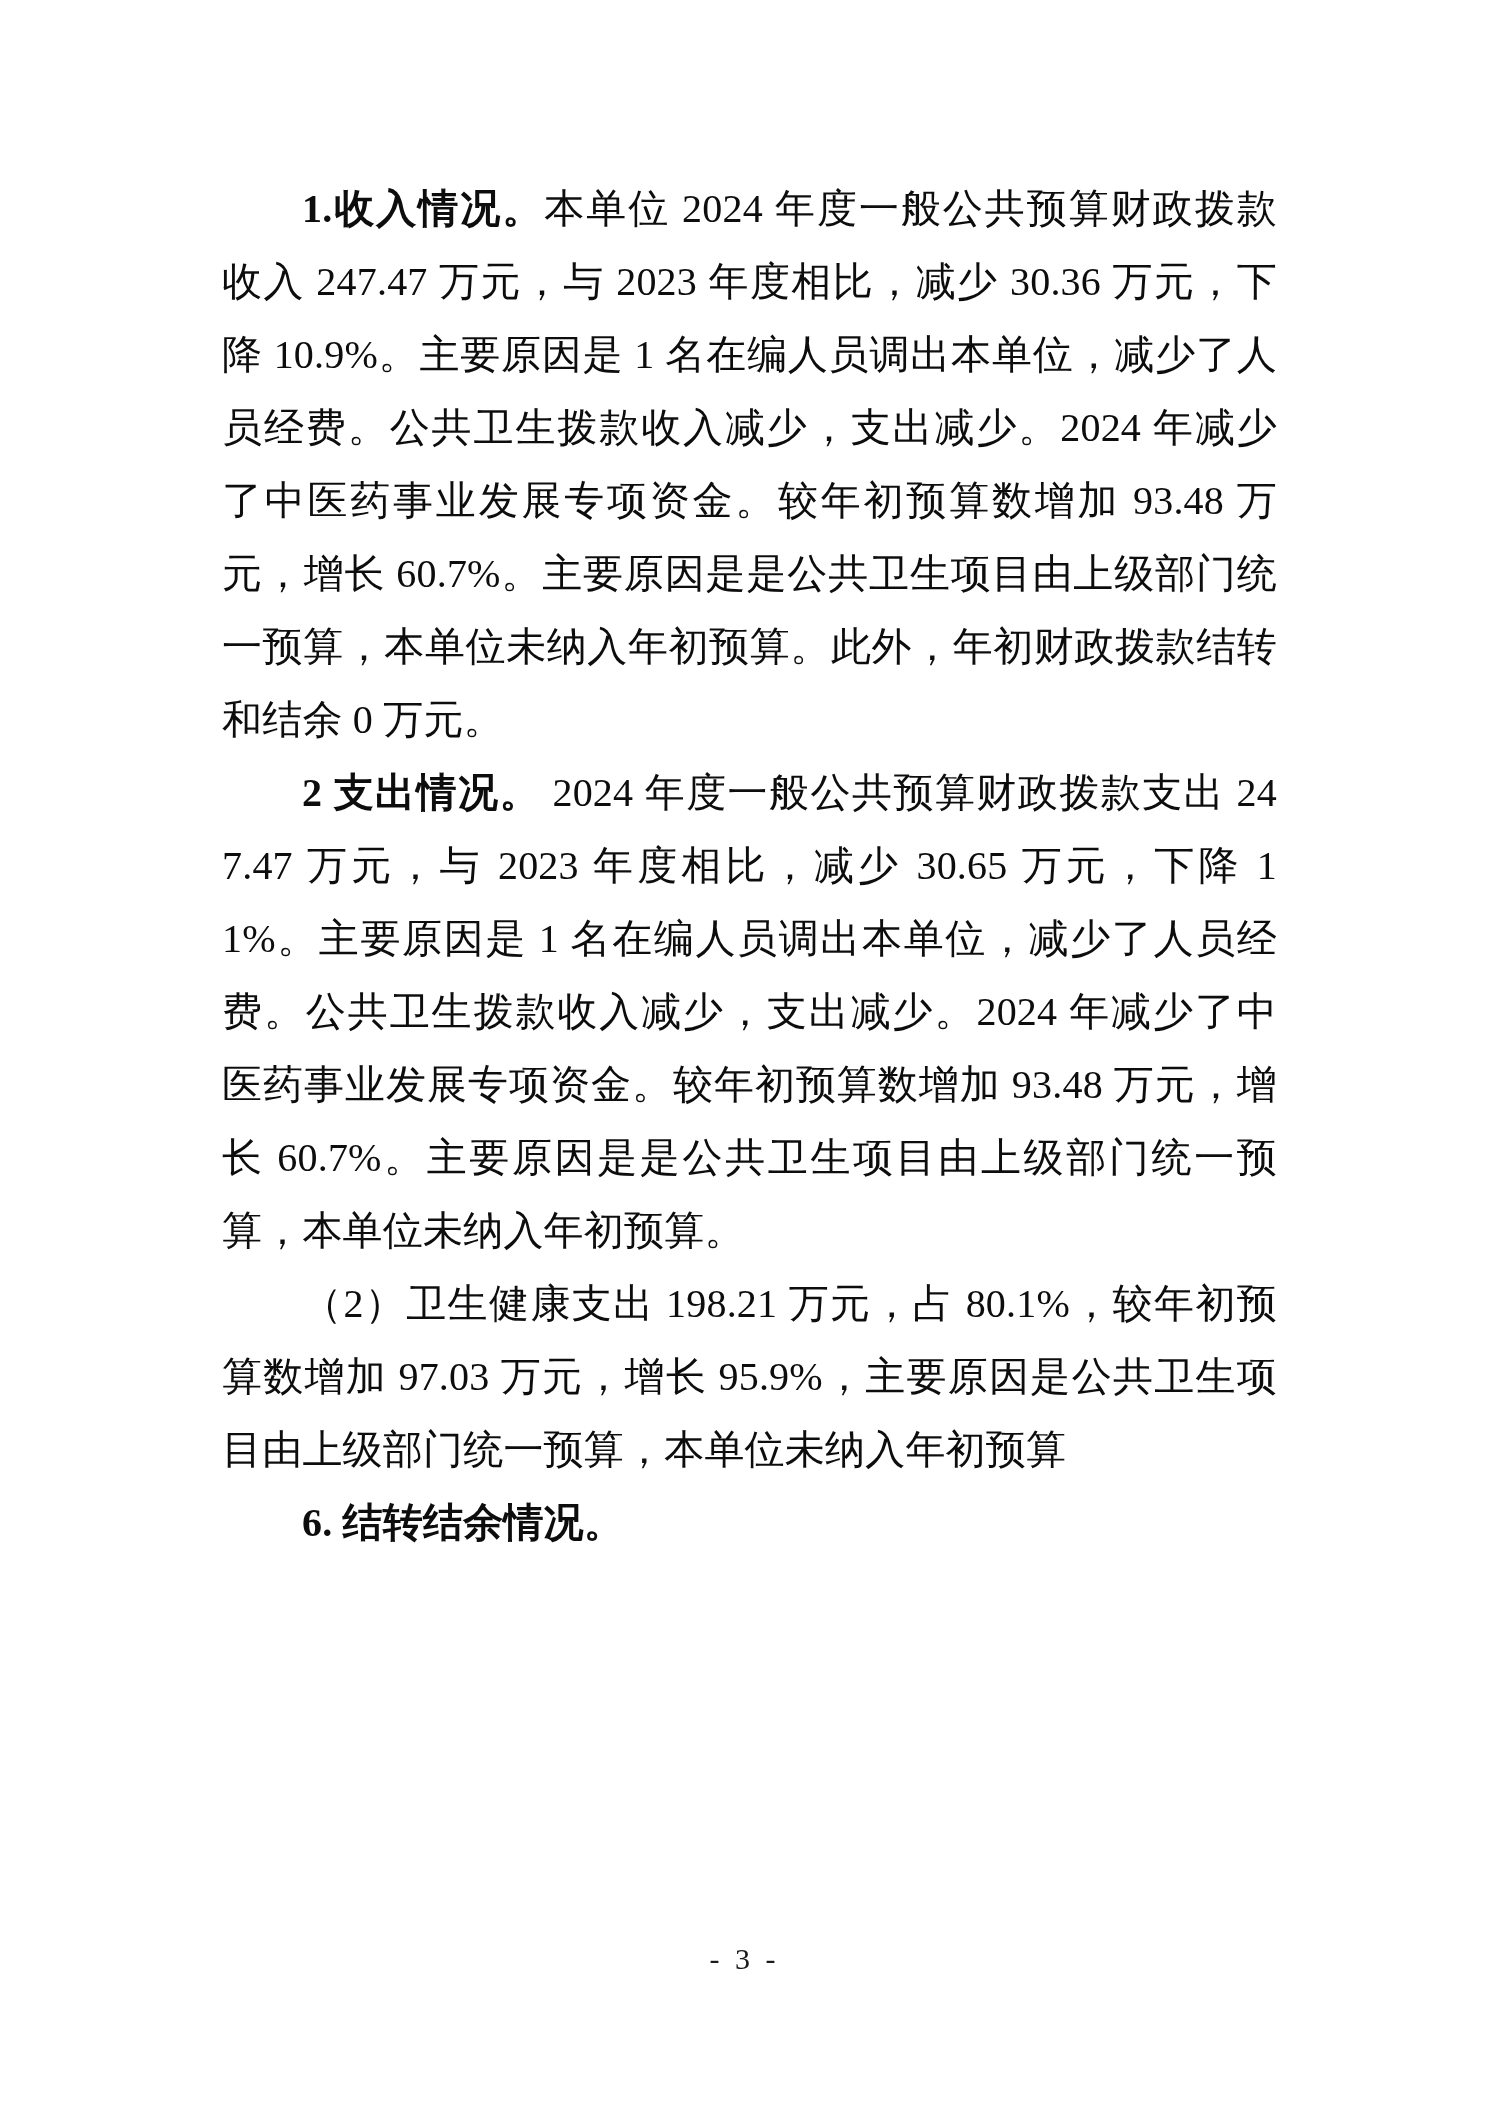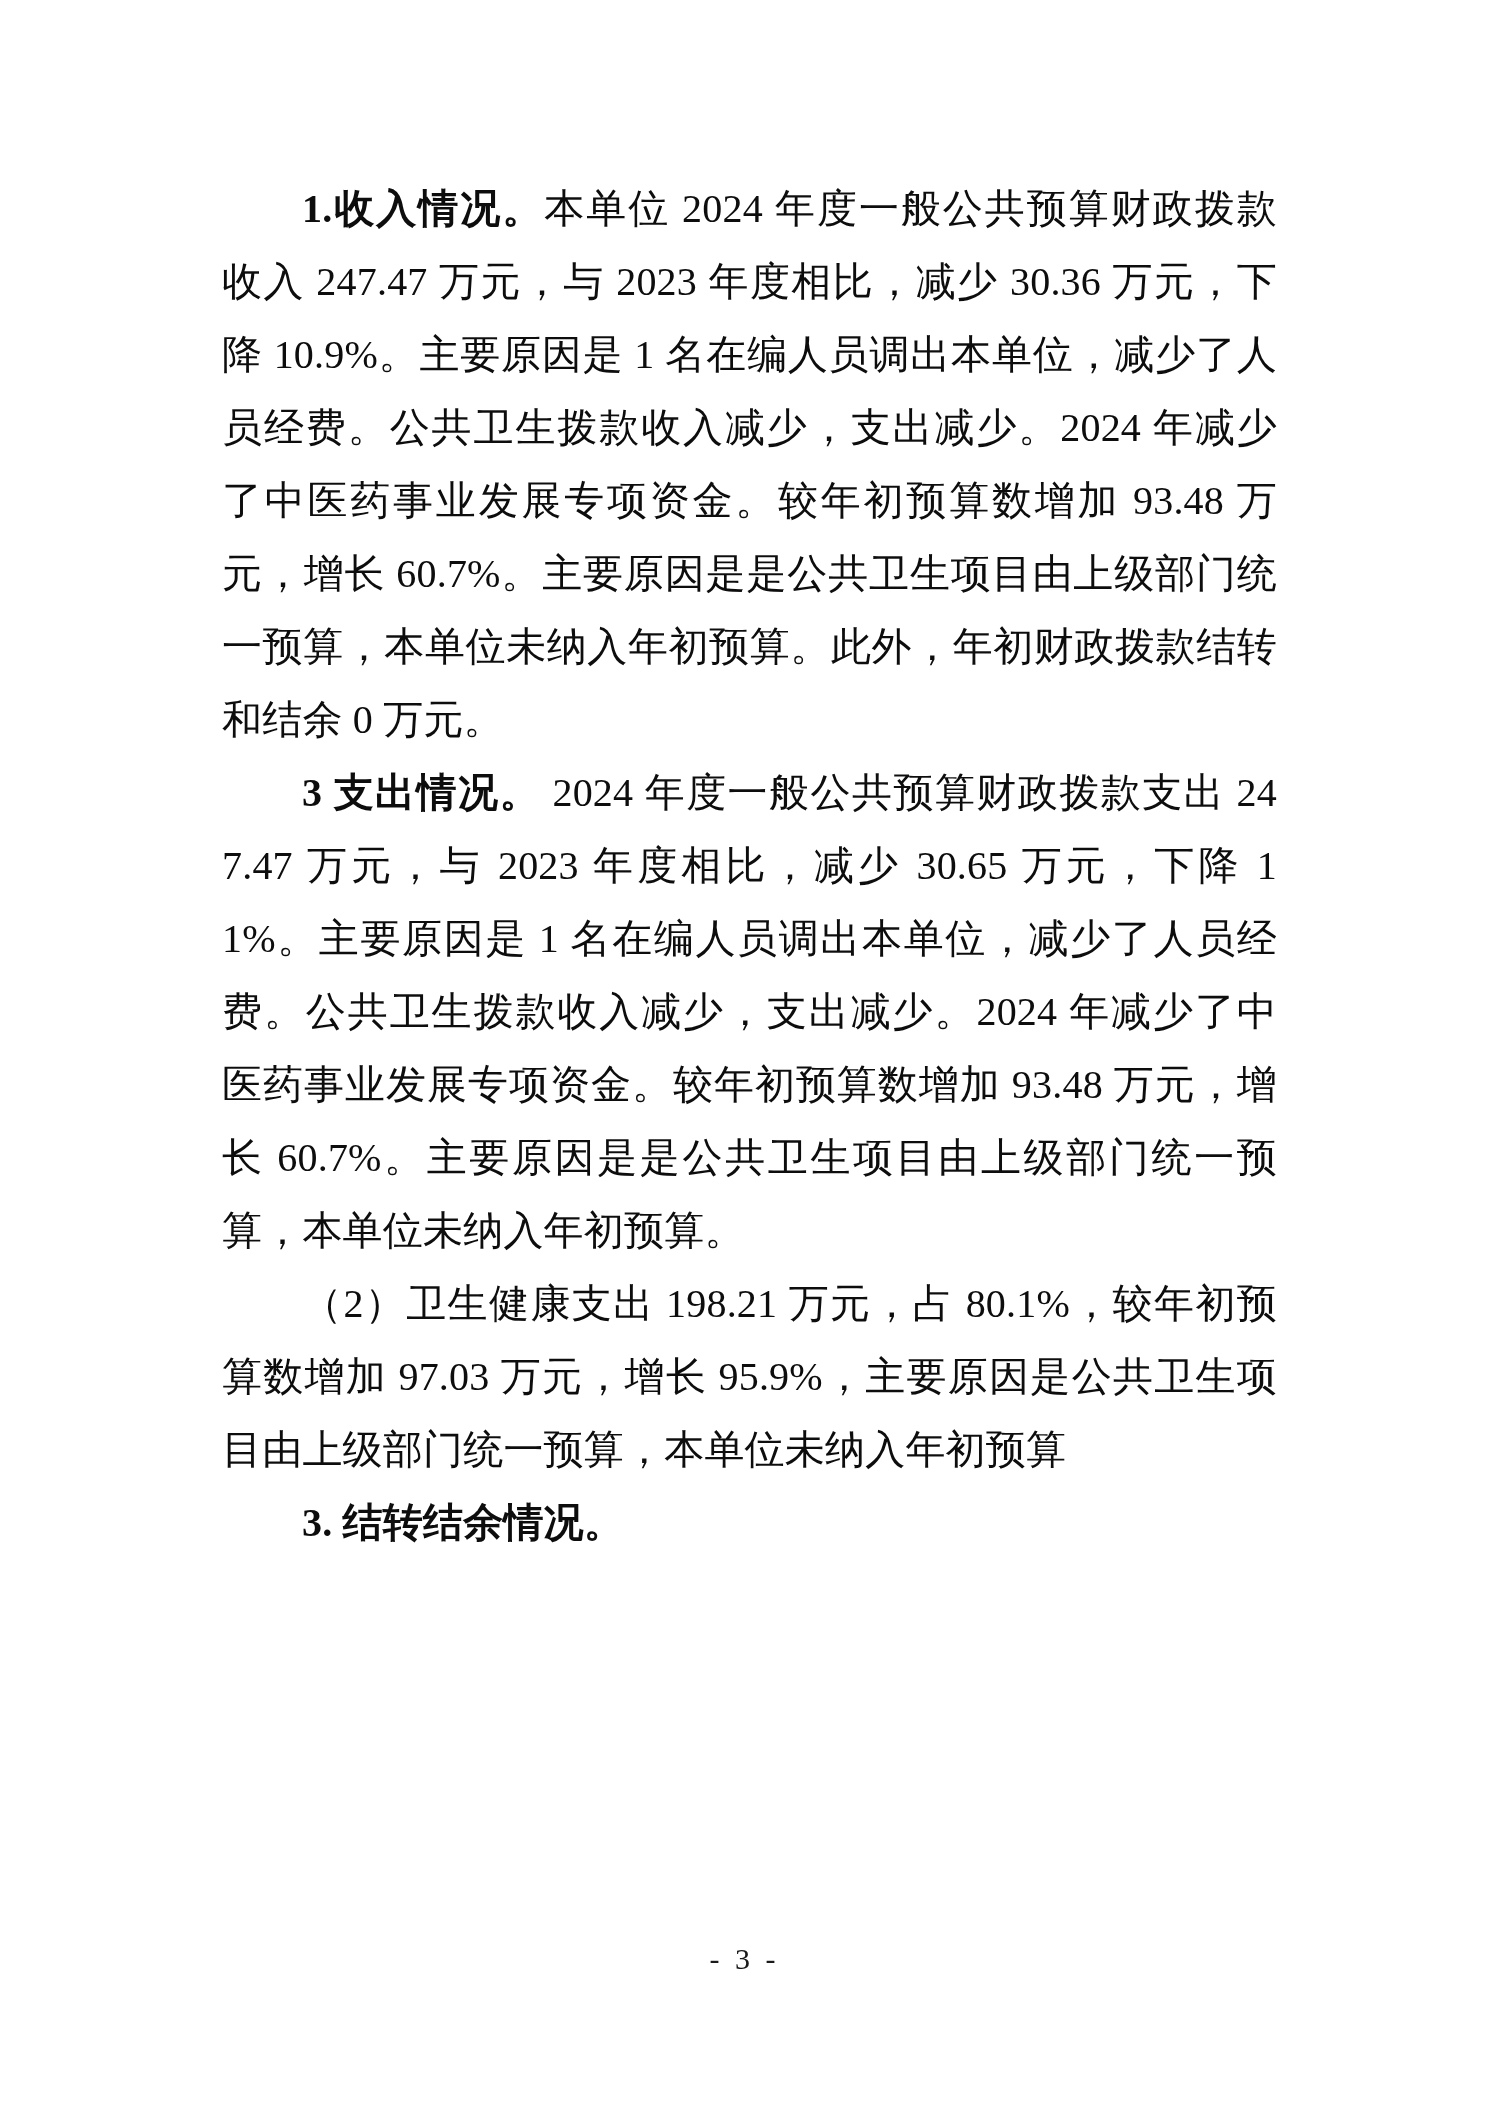--- a/index.html
+++ b/index.html
@@ -52,25 +52,25 @@
 </style>
 </head>
 <body>
 
 <div class="page">
 
   <div class="content">
 
     <p class="para indent"><span class="b">1.收入情况。</span><span>本单位 2024 年度一般公共预算财政拨款收入 247.47 万元，与 2023 年度相比，减少 30.36 万元，下降 10.9%。主要原因是 1 名在编人员调出本单位，减少了人员经费。公共卫生拨款收入减少，支出减少。2024 年减少了中医药事业发展专项资金。较年初预算数增加 93.48 万元，增长 60.7%。主要原因是是公共卫生项目由上级部门统一预算，本单位未纳入年初预算。此外，年初财政拨款结转和结余 0 万元。</span></p>
 
-    <p class="para indent"><span class="b">3 支出情况。</span><span> 2024 年度一般公共预算财政拨款支出 247.47 万元，与 2023 年度相比，减少 30.65 万元，下降 11%。主要原因是 1 名在编人员调出本单位，减少了人员经费。公共卫生拨款收入减少，支出减少。2024 年减少了中医药事业发展专项资金。较年初预算数增加 93.48 万元，增长 60.7%。主要原因是是公共卫生项目由上级部门统一预算，本单位未纳入年初预算。</span></p>
+    <p class="para indent"><span class="b">2 支出情况。</span><span> 2024 年度一般公共预算财政拨款支出 247.47 万元，与 2023 年度相比，减少 30.65 万元，下降 11%。主要原因是 1 名在编人员调出本单位，减少了人员经费。公共卫生拨款收入减少，支出减少。2024 年减少了中医药事业发展专项资金。较年初预算数增加 93.48 万元，增长 60.7%。主要原因是是公共卫生项目由上级部门统一预算，本单位未纳入年初预算。</span></p>
 
 
 
     <p class="para indent"><span>（2）卫生健康支出 198.21 万元，占 80.1%，较年初预算数增加 97.03 万元，增长 95.9%，主要原因是公共卫生项目由上级部门统一预算，本单位未纳入年初预算</span></p>
 
-    <p class="para indent"><span class="b">3. 结转结余情况。</span></p>
+    <p class="para indent"><span class="b">6. 结转结余情况。</span></p>
 
   </div>
 
   <div class="footer">- 3 -</div>
 
 </div>
 
 </body></html>

